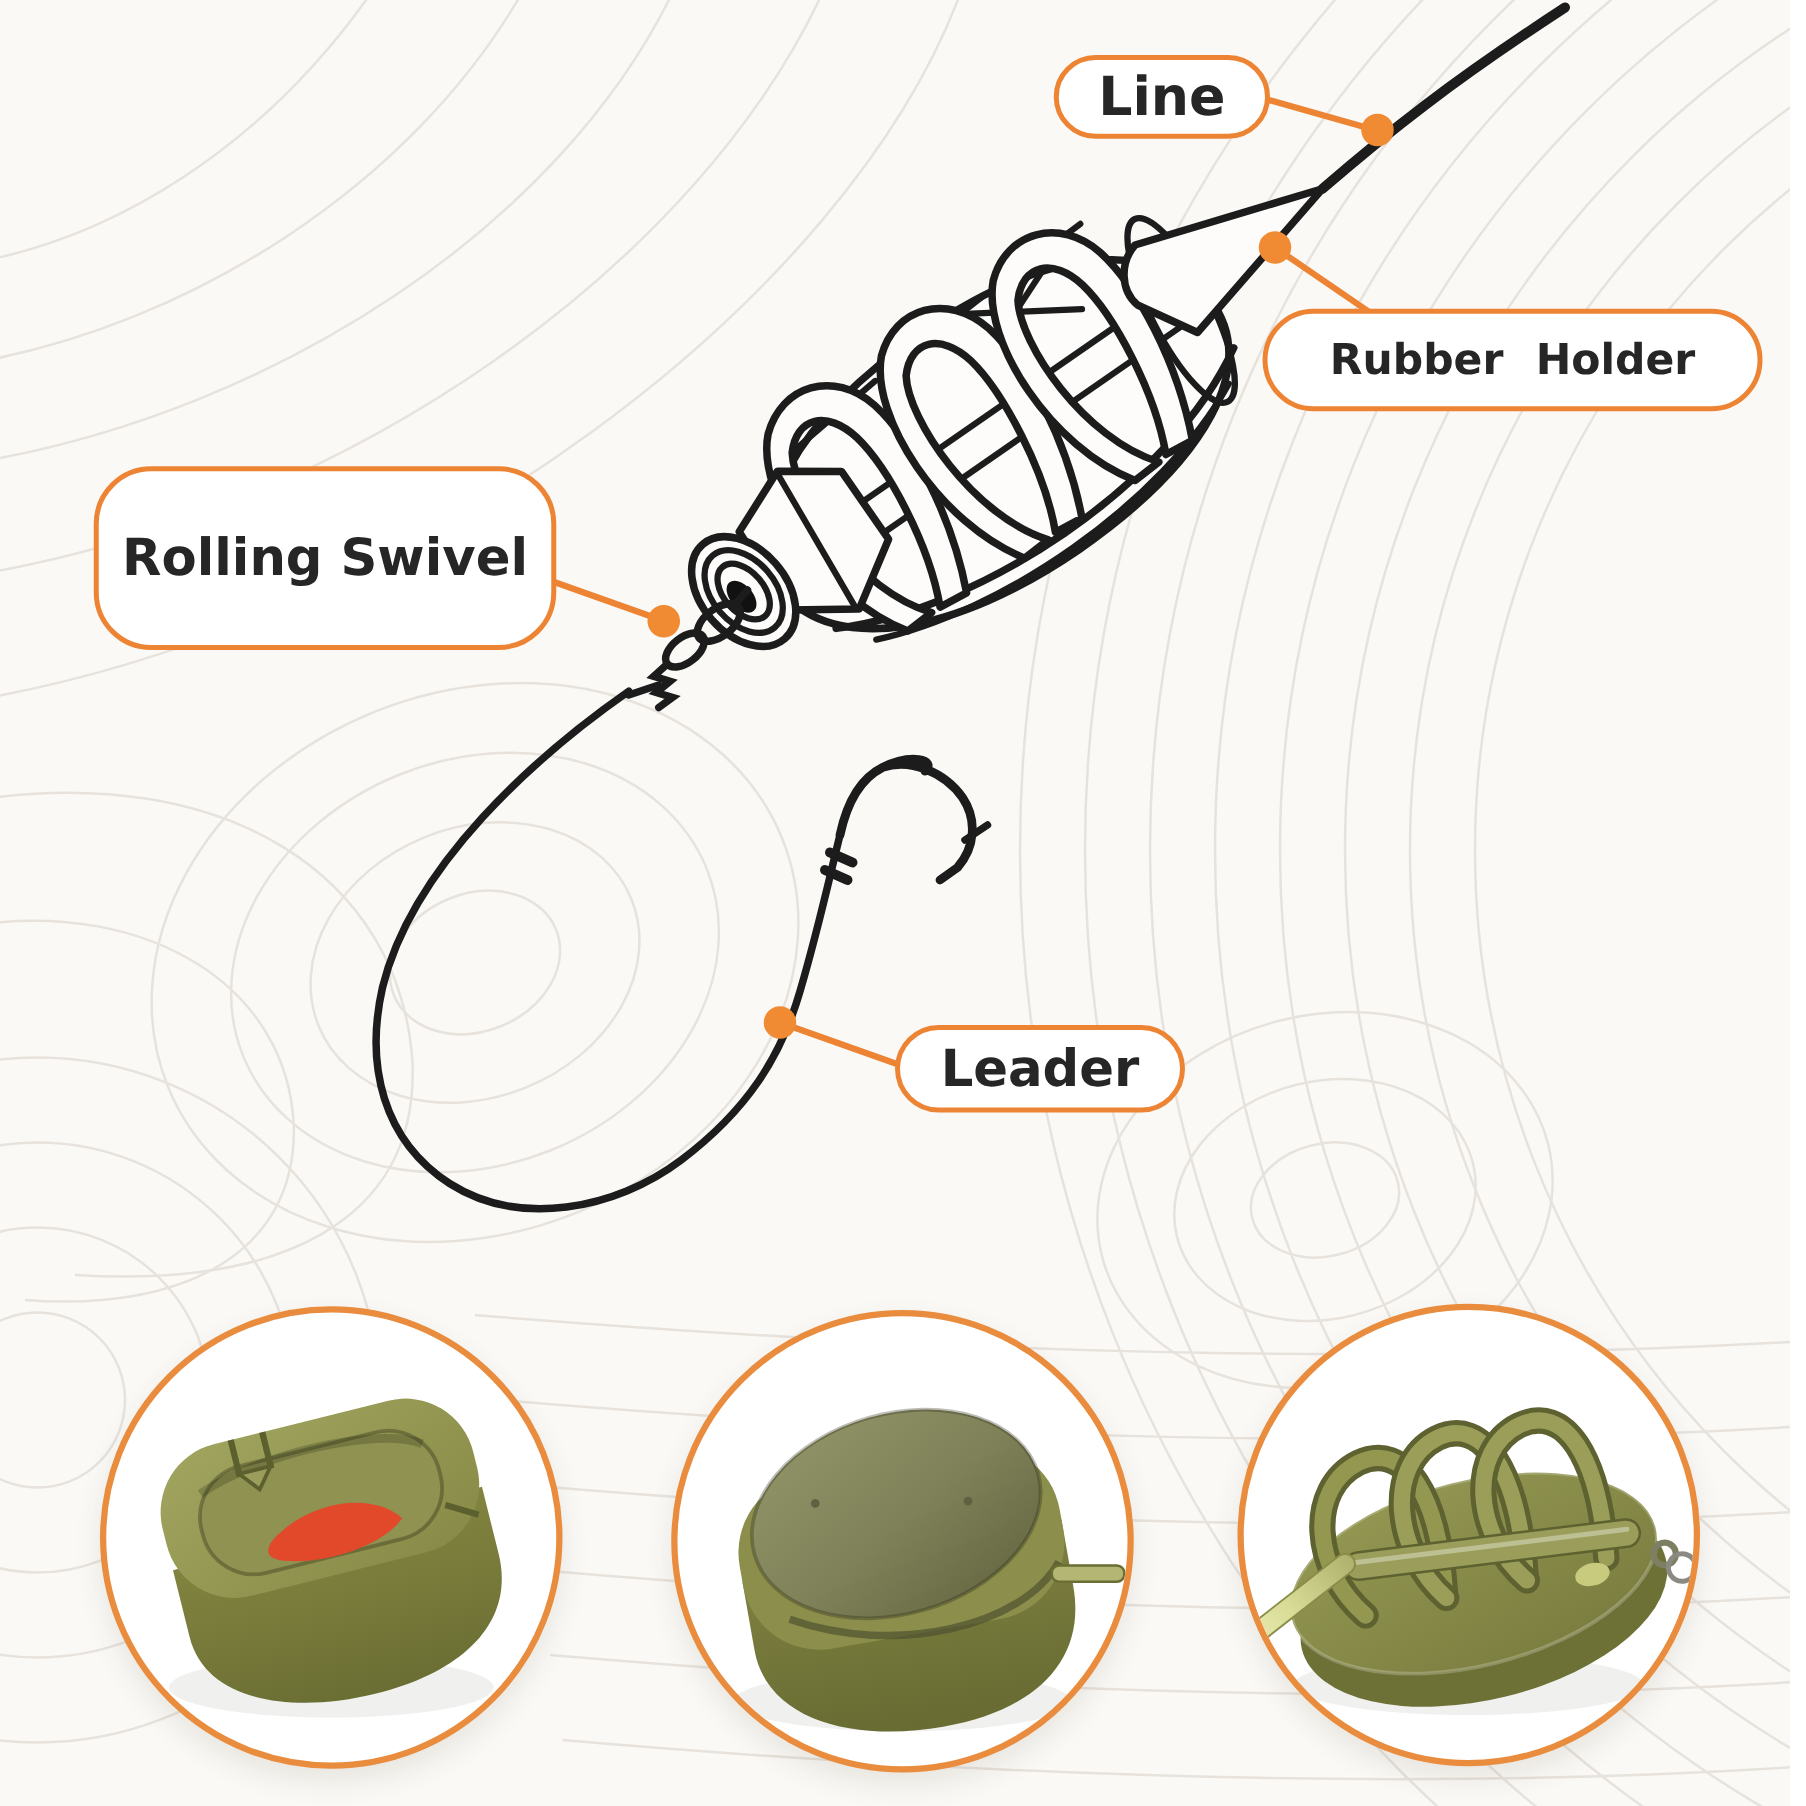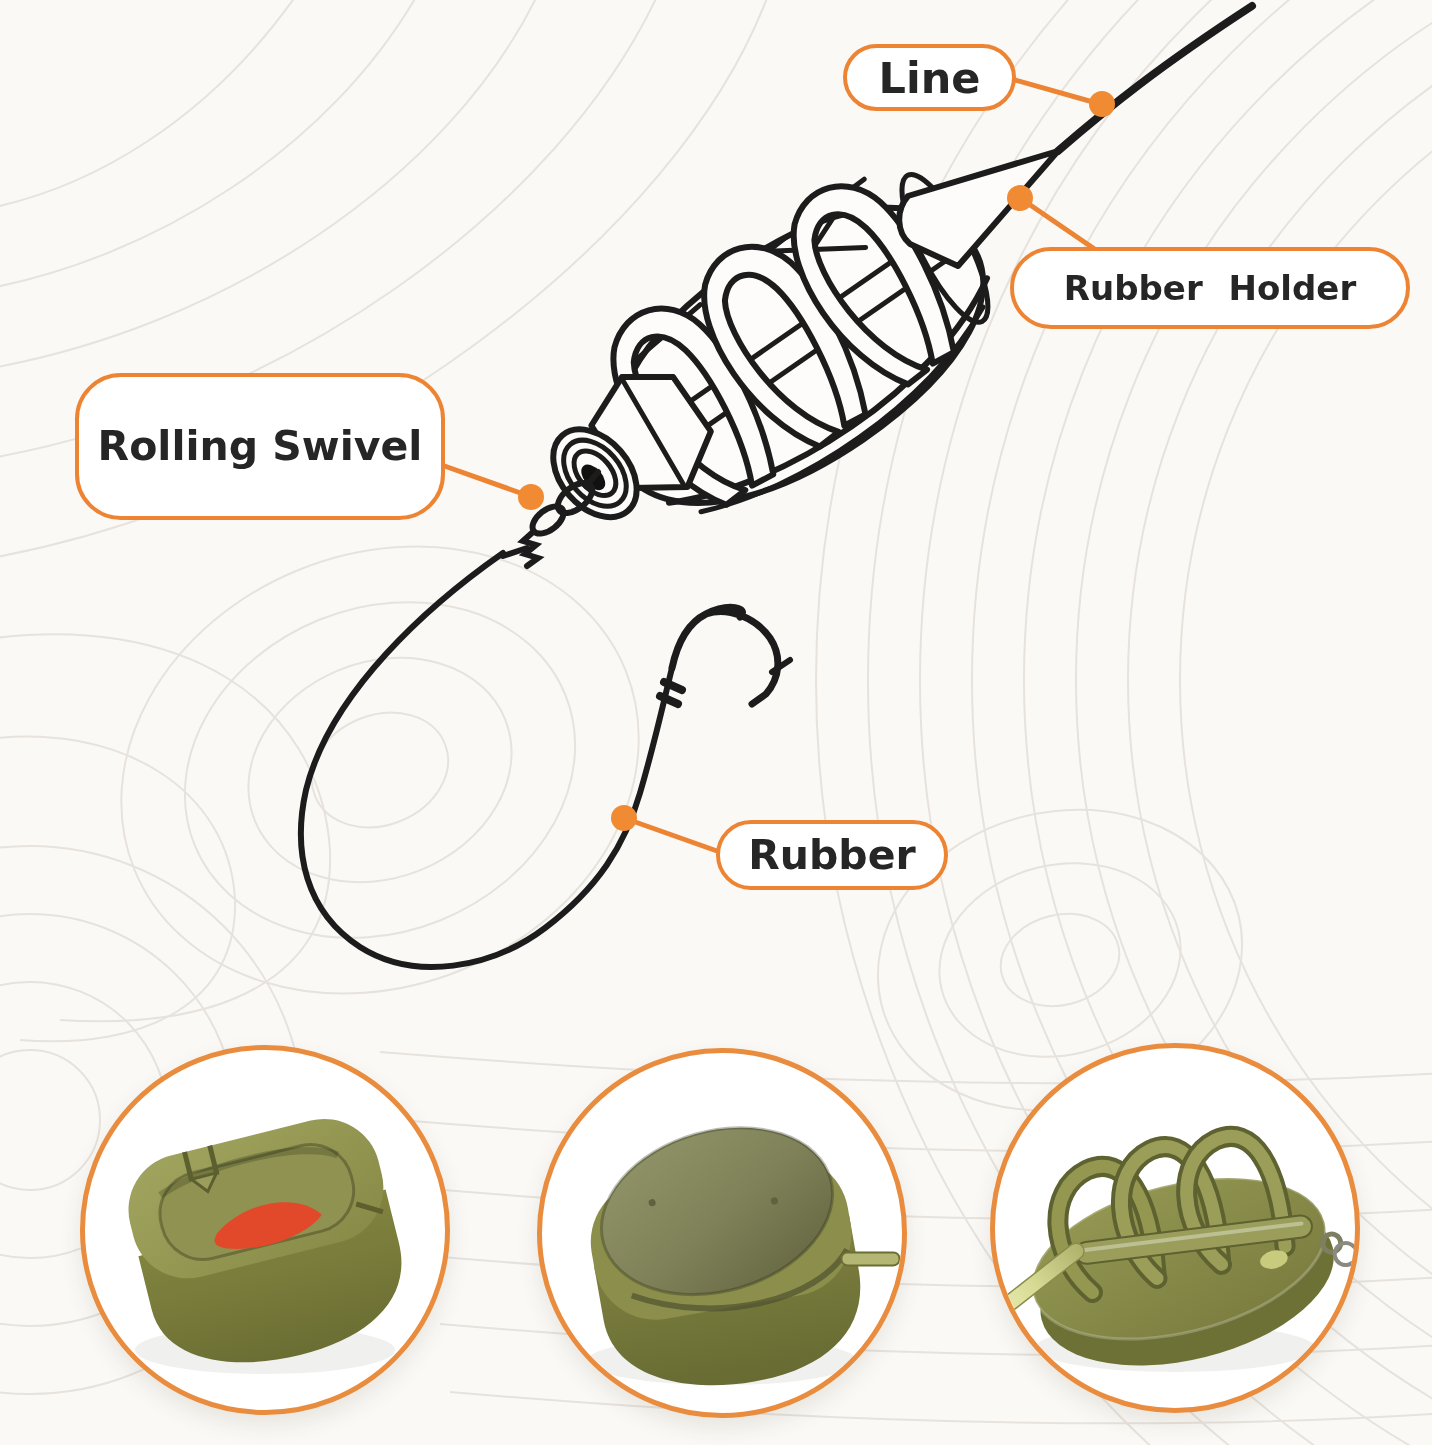--- a/index.html
+++ b/index.html
@@ -167,21 +167,21 @@
   <div class="pill pill-line">
     <span>Line</span>
   </div>
   <div class="pill pill-rubber">
     <span>Rubber Holder</span>
   </div>
   <div class="pill pill-swivel">
     <span>Rolling Swivel</span>
   </div>
   <div class="pill pill-leader">
-    <span>Rubber</span>
+    <span>Leader</span>
   </div>
 
   <div class="product-circle pc-1">
     <svg viewBox="0 0 360 360">
       <defs>
         <linearGradient id="m1top" x1="0" y1="0" x2="1" y2="1">
           <stop offset="0" stop-color="#A2A55F"></stop>
             <stop offset="1" stop-color="#878A46"></stop>
         </linearGradient>
         <linearGradient id="m1side" x1="0" y1="0" x2="0" y2="1">

